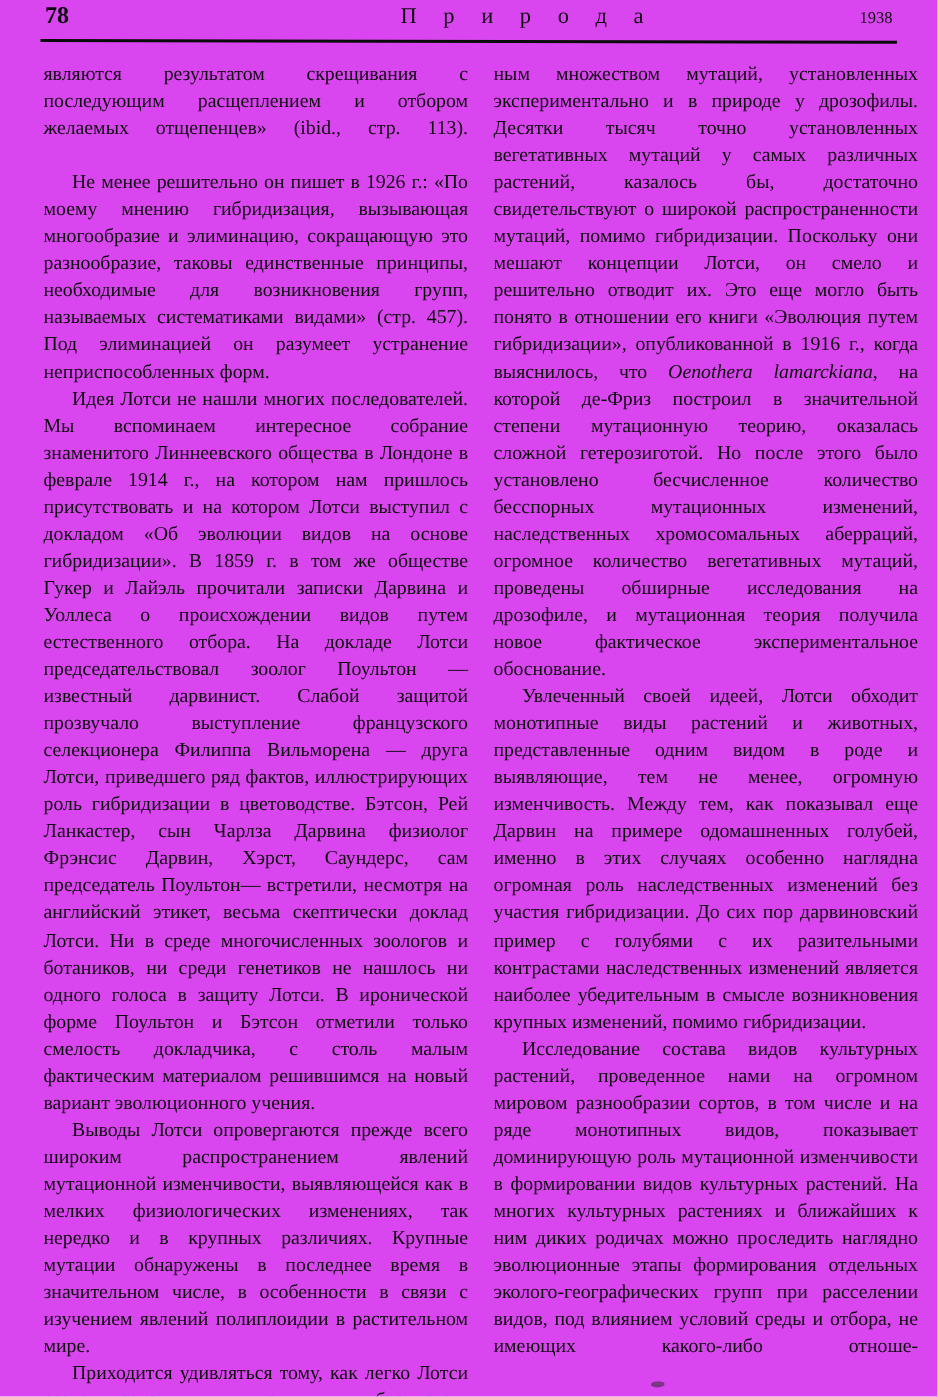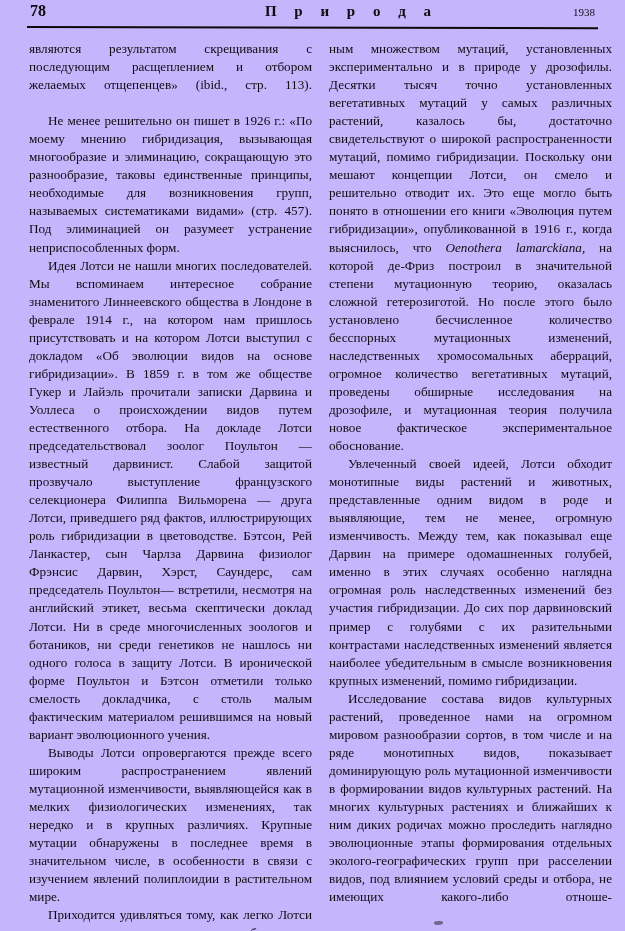--- a/index.html
+++ b/index.html
@@ -5,21 +5,21 @@
 <style>
   html, body {
     margin: 0;
     padding: 0;
     background: #ffffff;
   }
   .page {
     position: relative;
     width: 625px;
     height: 931px;
-    background: #c4b5fd;
+    background: #d946ef;
     overflow: hidden;
     font-family: "Liberation Serif", "DejaVu Serif", serif;
     color: #101010;
     -webkit-font-smoothing: none;
   }
 
   
   .running-head {
     position: absolute;
     left: 30px;
@@ -31,21 +31,21 @@
     justify-content: space-between;
   }
   .folio {
     font-size: 16px;
     font-weight: bold;
     letter-spacing: 0px;
     color: #0b0b0b;
   }
   .journal-title {
     font-size: 15px;
-    font-weight: bold;
+    font-weight: normal;
     letter-spacing: 7px;
     color: #0d0d0d;
     margin-left: 84px;
     white-space: pre;
   }
   .year {
     font-size: 11px;
     color: #111111;
     letter-spacing: 0px;
   }

